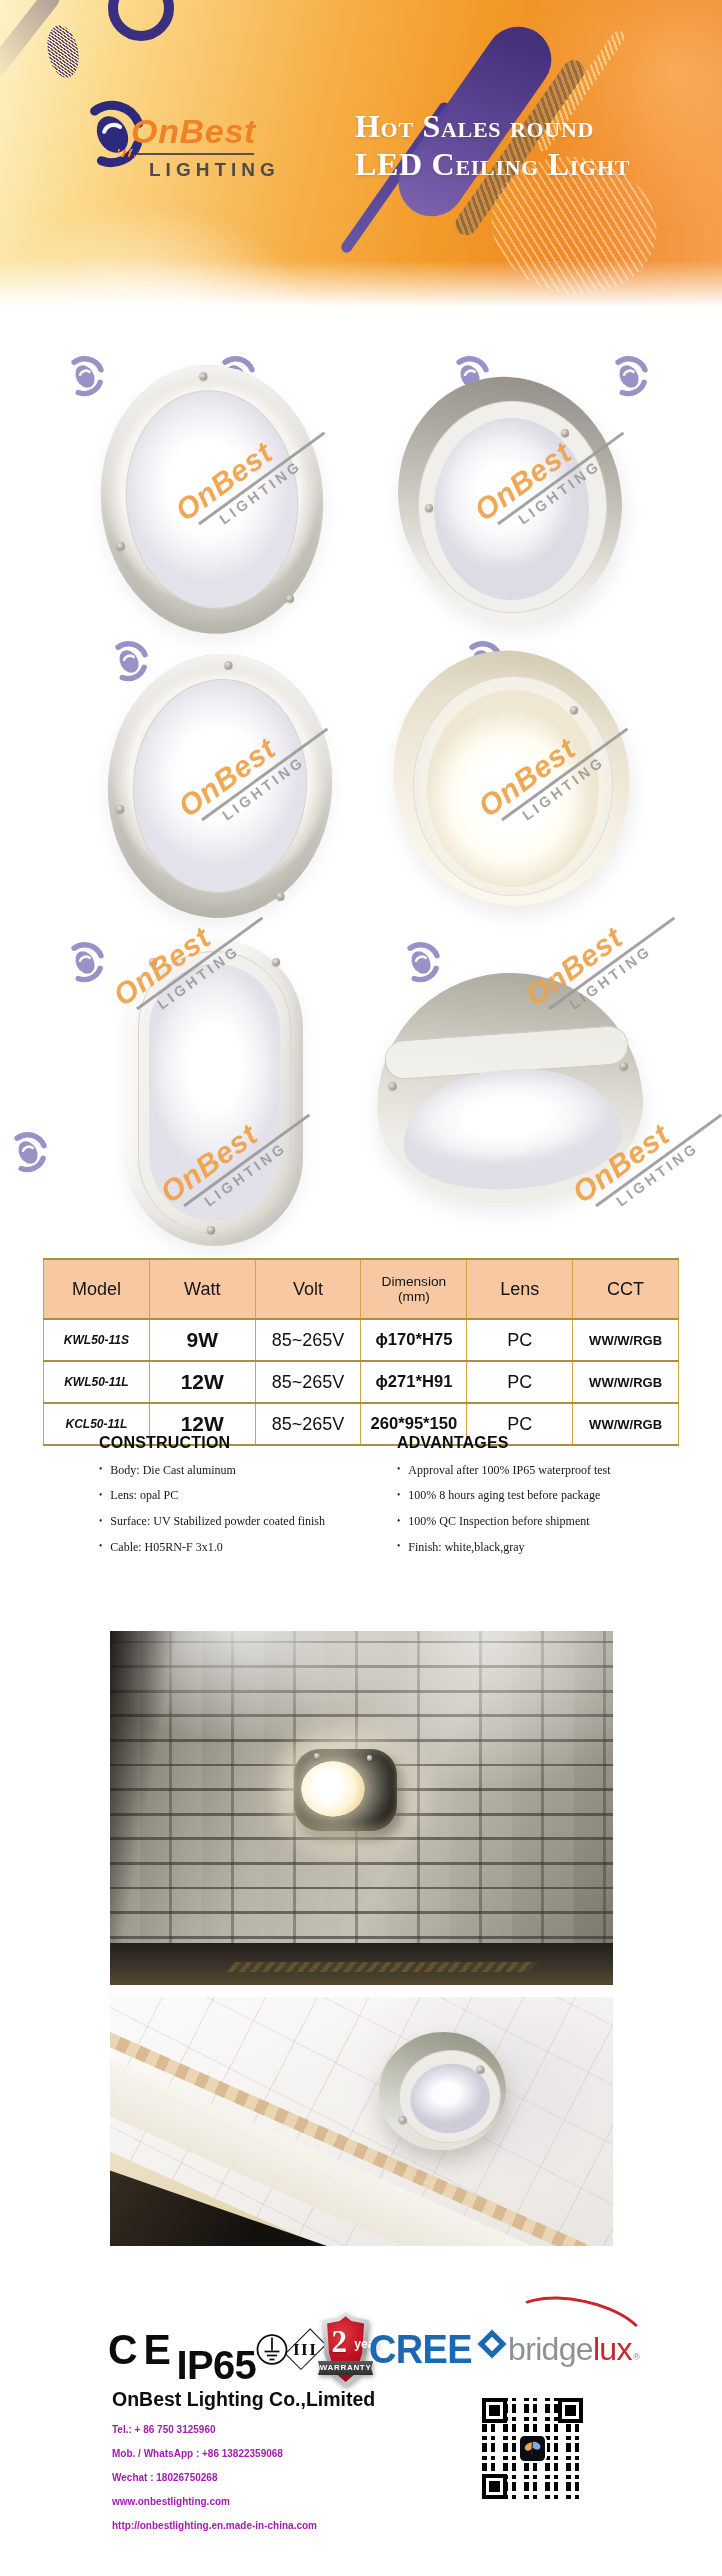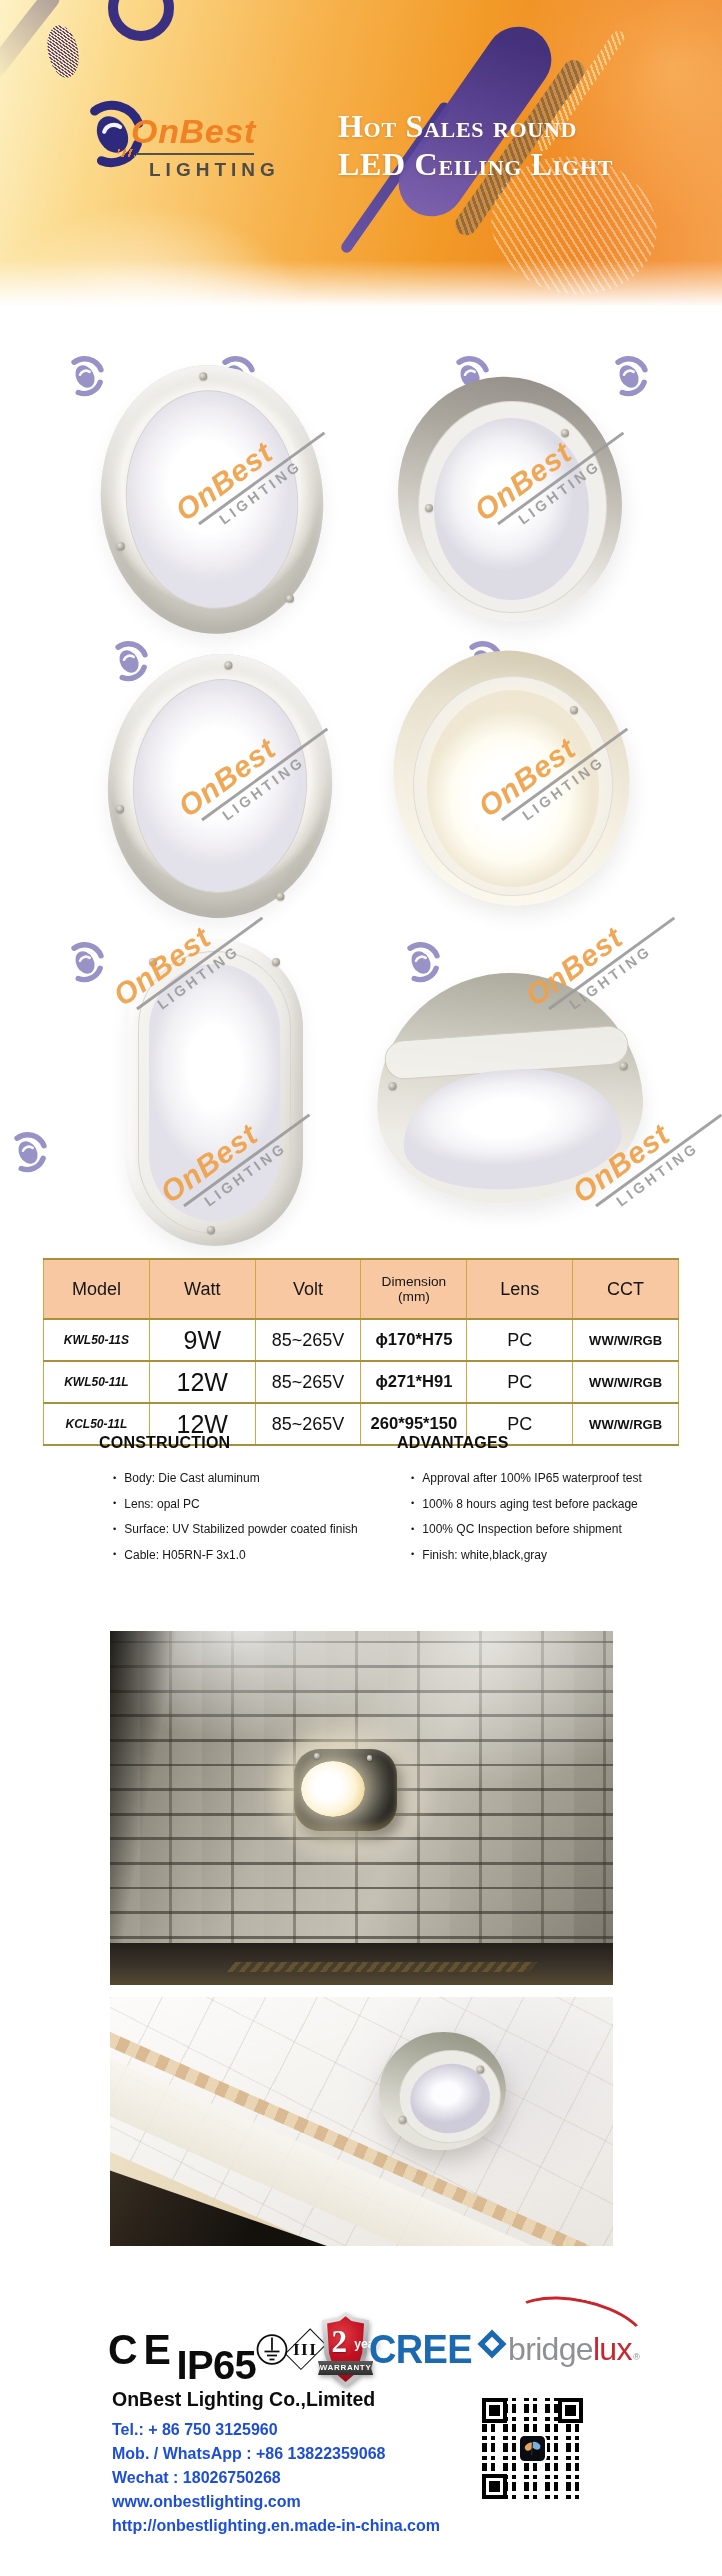--- a/index.html
+++ b/index.html
@@ -31,21 +31,21 @@
     background:repeating-linear-gradient(48deg,rgba(255,255,255,.55) 0 2.2px,rgba(255,255,255,0) 2.2px 6.5px);opacity:.65;}
 
   .logo{position:absolute;left:75px;top:100px;width:303px;height:87px;}
   .logo .swirl-svg{position:absolute;left:0;top:0;width:75px;height:69px;color:#2d2a7d;}
   .logo-name{position:absolute;left:56px;top:11.6px;font-size:34px;font-weight:700;font-style:italic;color:#f08124;letter-spacing:0.7px;}
   .logo-underline{position:absolute;left:61px;top:53px;width:118px;height:2.2px;background:#55524e;}
   .logo-ticks{position:absolute;left:43px;top:49px;width:17.3px;height:8px;
     background:repeating-linear-gradient(110deg,#f08124 0 2.2px,rgba(240,129,36,0) 2.2px 5.8px);}
   .logo-sub{position:absolute;left:74px;top:59px;font-size:19px;font-weight:700;color:#4d4c4a;letter-spacing:5px;}
 
-  .hero-title{position:absolute;left:338px;top:107px;color:#fff;
+  .hero-title{position:absolute;left:355px;top:107px;color:#fff;
     font-family:"Liberation Serif",serif;font-variant:small-caps;font-weight:700;
     font-size:32px;line-height:38px;letter-spacing:0.7px;text-shadow:0 1.4px 2.9px rgba(120,60,10,.25);}
 
   
   .wm-swirl{position:absolute;color:#8e87c0;opacity:.9;}
   .wm-text{position:absolute;transform:rotate(-36deg);opacity:.92;}
   .wm-text .n{font-size:30px;font-weight:700;font-style:italic;color:#f0a148;letter-spacing:0.7px;}
   .wm-text .l{width:155px;height:2.2px;background:#9b9b9b;margin:1.4px 0 1.4px 5.8px;transform:translateX(4.3px);}
   .wm-text .s{font-size:14.4px;font-weight:700;color:#9b9b9b;letter-spacing:3.6px;margin-left:30px;}
 
@@ -80,29 +80,29 @@
     background:radial-gradient(circle at 35% 35%,#e8e5de,#9d988c 70%,#6f6a5f 100%);box-shadow:0 0.7px 1.4px rgba(0,0,0,.25);}
 
   
   .spec{position:absolute;left:43px;top:1258px;width:636px;border-collapse:collapse;table-layout:fixed;}
   .spec th,.spec td{border-left:1.4px solid #cfa63f;border-right:1.4px solid #cfa63f;
     border-top:2.2px solid #a9903a;border-bottom:2.2px solid #a9903a;text-align:center;vertical-align:middle;}
   .spec th{background:#f7c8a2;height:56px;font-size:18px;font-weight:400;color:#151515;}
   .spec th .sub{font-size:13.7px;}
   .spec td{height:38px;background:#fff;}
   .td-model{font-size:12px;font-weight:700;font-style:italic;}
-  .td-watt{font-size:25px;font-weight:400;}
+  .td-watt{font-size:21px;font-weight:700;}
   .td-volt{font-size:18px;font-weight:400;}
   .td-dim{font-size:16.6px;font-weight:700;}
   .td-lens{font-size:18px;font-weight:400;margin-top:8px;}
   .td-cct{font-size:13px;font-weight:700;}
 
   
   .sect-h{font-size:16px;font-weight:800;letter-spacing:0.2px;color:#0e0e0e;margin:0 0 5.8px 0;}
-  .blist{margin:14px;padding:0;}
+  .blist{margin:0;padding:0;font-family:Liberation Serif, serif;}
   .blist li{list-style:none;font-size:12px;color:#161616;line-height:24.6px;font-weight:500;}
   .blist li::before{content:"•";font-size:9.4px;margin-right:8px;position:relative;top:-1.4px;}
   .construction{position:absolute;left:99px;top:1434px;width:282px;}
   .advantages{position:absolute;left:397px;top:1434px;width:303px;}
   .applications{position:absolute;left:101px;top:1577px;width:520px;}
 
   
   .photo-brick{position:absolute;left:110px;top:1631px;width:503px;height:354px;overflow:hidden;
     background:
       linear-gradient(100deg,rgba(18,16,13,.9) 0%,rgba(18,16,13,0) 12%),
@@ -174,21 +174,21 @@
   .bridgelux{position:relative;display:flex;align-items:baseline;}
   .bl-gray{font-size:32px;color:#8f9094;font-weight:400;letter-spacing:-0.7px;}
   .bl-red{font-size:32px;color:#c9252c;font-weight:400;letter-spacing:-0.7px;}
   .bl-reg{font-size:9.4px;color:#8f9094;margin-left:1.4px;}
   .bl-arc{position:absolute;right:-8.7px;top:-32px;width:137px;height:62px;border:3.6px solid transparent;
     border-top-color:#c9252c;border-radius:50%;transform:rotate(12deg);}
 
   
   .footer{position:absolute;left:112px;top:2388px;width:376px;}
   .f-company{font-size:19.5px;font-weight:700;color:#0d0d0d;margin-bottom:7.2px;}
-  .f-line{font-size:16px;font-weight:700;color:#1d4ed8;line-height:24px;}
+  .f-line{font-size:10px;font-weight:700;color:#a21caf;line-height:24px;}
   .qr{position:absolute;left:482px;top:2398px;width:101px;height:101px;background:#fff;}
   .qr-pat{position:absolute;inset:0;
     background-image:
       repeating-linear-gradient(0deg,rgba(255,255,255,0) 0 4.3px,#fff 4.3px 8px,rgba(255,255,255,0) 8px 16.6px,#fff 16.6px 19.5px),
       repeating-linear-gradient(90deg,#000 0 5px,#fff 5px 9.4px,#000 9.4px 13px,#fff 13px 21px);}
   .qr .f{position:absolute;width:24.6px;height:24.6px;background:#fff;border:4.3px solid #000;box-sizing:border-box;}
   .qr .f::after{content:"";position:absolute;inset:2.9px;background:#000;}
   .qr .f.tl{left:0;top:0;} .qr .f.tr{right:0;top:0;} .qr .f.bl{left:0;bottom:0;}
   .qr-center{position:absolute;left:36px;top:36px;width:29px;height:29px;border-radius:6.5px;background:#0b0b12;
     border:2.2px solid #fff;box-sizing:border-box;display:flex;align-items:center;justify-content:center;}

